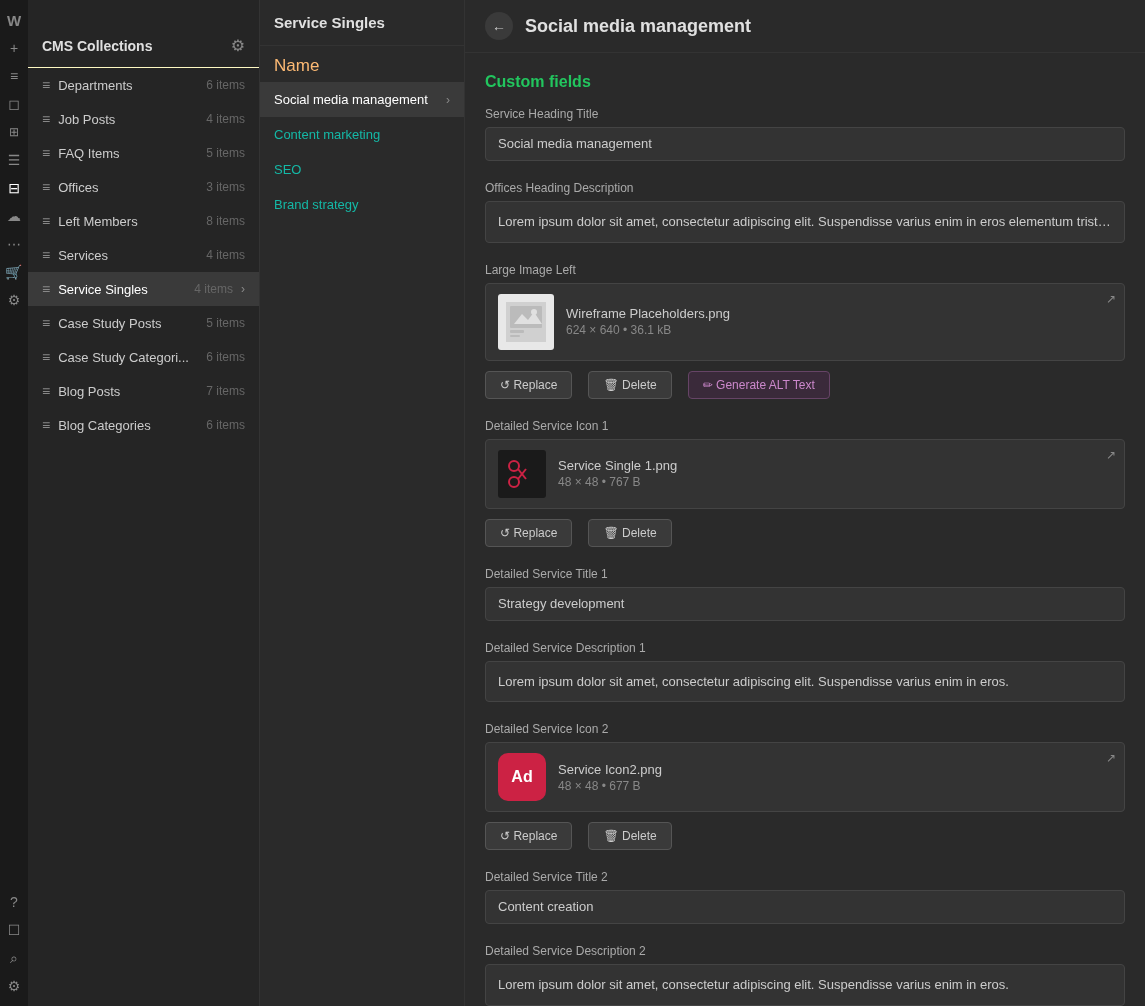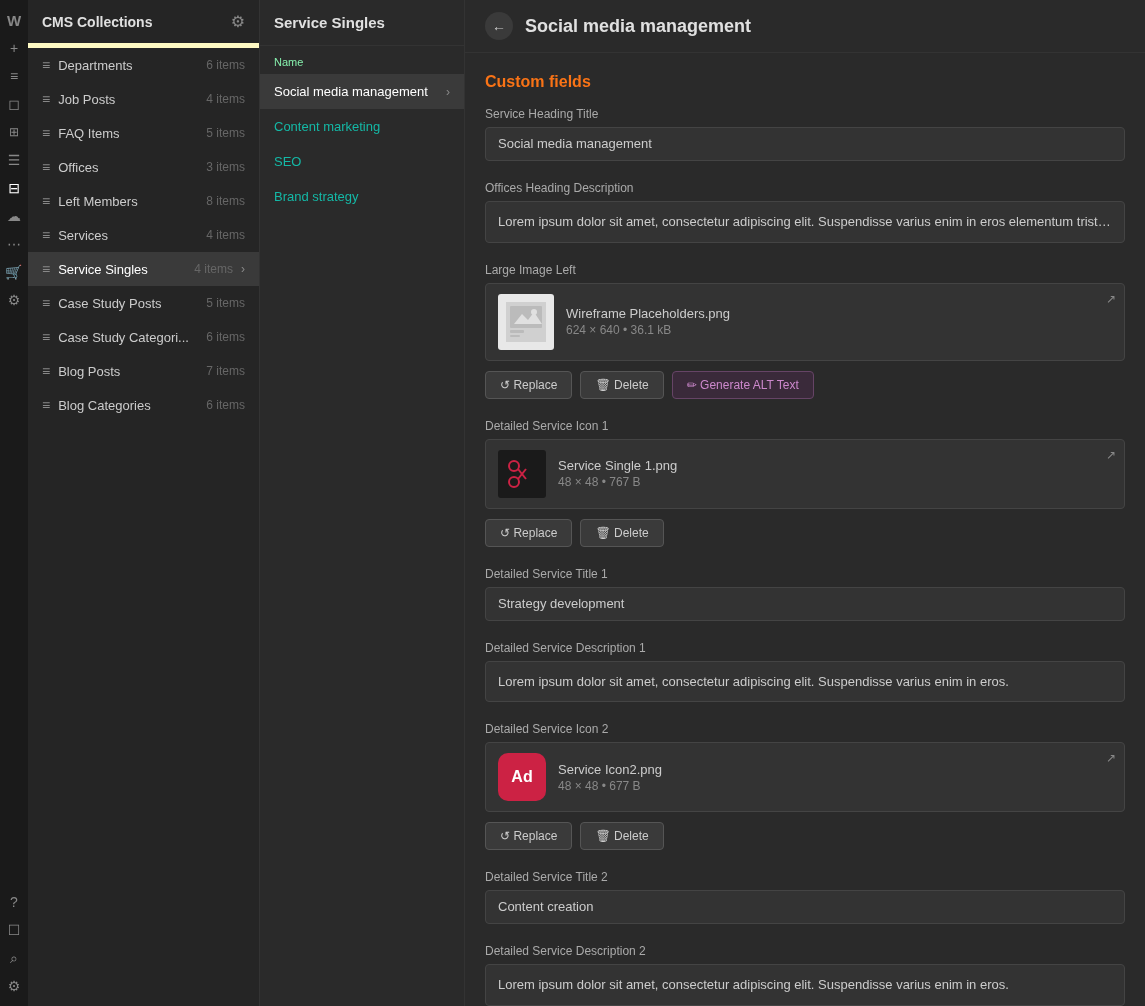--- a/index.html
+++ b/index.html
@@ -32,21 +32,22 @@
       display: flex;
       flex-direction: column;
       flex-shrink: 0;
       border-right: 1px solid #333;
     }
     .cms-header {
       display: flex;
       align-items: center;
       justify-content: space-between;
       padding: 12px 14px;
-      border-bottom: 5px solid #fef9c3;
+      border-bottom: 1px solid #fef9c3;
+      margin-top: 24px;
     }
     .cms-header-title { font-size: 14px; font-weight: 600; color: #e0e0e0; }
     .cms-header-icon { color: #888; font-size: 16px; cursor: pointer; }
     .cms-list { overflow-y: auto; flex: 1; }
     .cms-item {
       display: flex;
       align-items: center;
       padding: 9px 14px;
       cursor: pointer;
       border-radius: 0;
@@ -65,21 +66,21 @@
       display: flex;
       flex-direction: column;
       flex-shrink: 0;
       border-right: 1px solid #333;
     }
     .mid-header {
       padding: 14px;
       border-bottom: 1px solid #333;
     }
     .mid-header-title { font-size: 15px; font-weight: 600; color: #e0e0e0; }
-    .mid-col-label { font-size: 11px; color: #86efac; padding: 10px 14px 6px; font-weight: 500; }
+    .mid-col-label { font-size: 17px; color: #fdba74; padding: 10px 14px 6px; font-weight: 500; }
     .mid-item {
       display: flex;
       align-items: center;
       justify-content: space-between;
       padding: 10px 14px;
       cursor: pointer;
       color: #14b8a6;
       font-size: 13px;
     }
     .mid-item.active { background: #333; }
@@ -103,21 +104,21 @@
     }
     .back-btn {
       width: 28px; height: 28px;
       display: flex; align-items: center; justify-content: center;
       background: #3a3a3a; border-radius: 50%; cursor: pointer; color: #ccc;
       font-size: 14px; flex-shrink: 0;
     }
     .main-title { font-size: 18px; font-weight: 600; color: #e0e0e0; }
     .main-scroll { flex: 1; overflow-y: auto; padding: 20px; }
 
-    .section-title { font-size: 16px; font-weight: 600; color: #f97316; margin-bottom: 16px; }
+    .section-title { font-size: 16px; font-weight: 600; color: #22c55e; margin-bottom: 16px; }
     .field-group { margin-bottom: 20px; }
     .field-label { font-size: 12px; color: #aaa; margin-bottom: 6px; }
     .field-value {
       background: #333;
       border: 1px solid #444;
       border-radius: 4px;
       padding: 8px 12px;
       color: #ccc;
       font-size: 13px;
       min-height: 34px;
@@ -135,21 +136,21 @@
       gap: 12px;
       margin-bottom: 10px;
       position: relative;
     }
     .image-info { flex: 1; }
     .image-name { color: #ccc; font-size: 13px; font-weight: 500; }
     .image-meta { color: #888; font-size: 12px; margin-top: 2px; }
     .image-link { position: absolute; top: 8px; right: 8px; color: #888; font-size: 12px; cursor: pointer; }
 
     
-    .btn-row { display: flex; gap: 8px; margin-bottom: 20px; }
+    .btn-row { display: flex; gap: 16px; margin-bottom: 20px; }
     .btn {
       display: flex; align-items: center; gap: 6px;
       padding: 6px 14px;
       border-radius: 4px;
       border: 1px solid #555;
       background: #3a3a3a;
       color: #ccc;
       font-size: 12px;
       cursor: pointer;
     }

